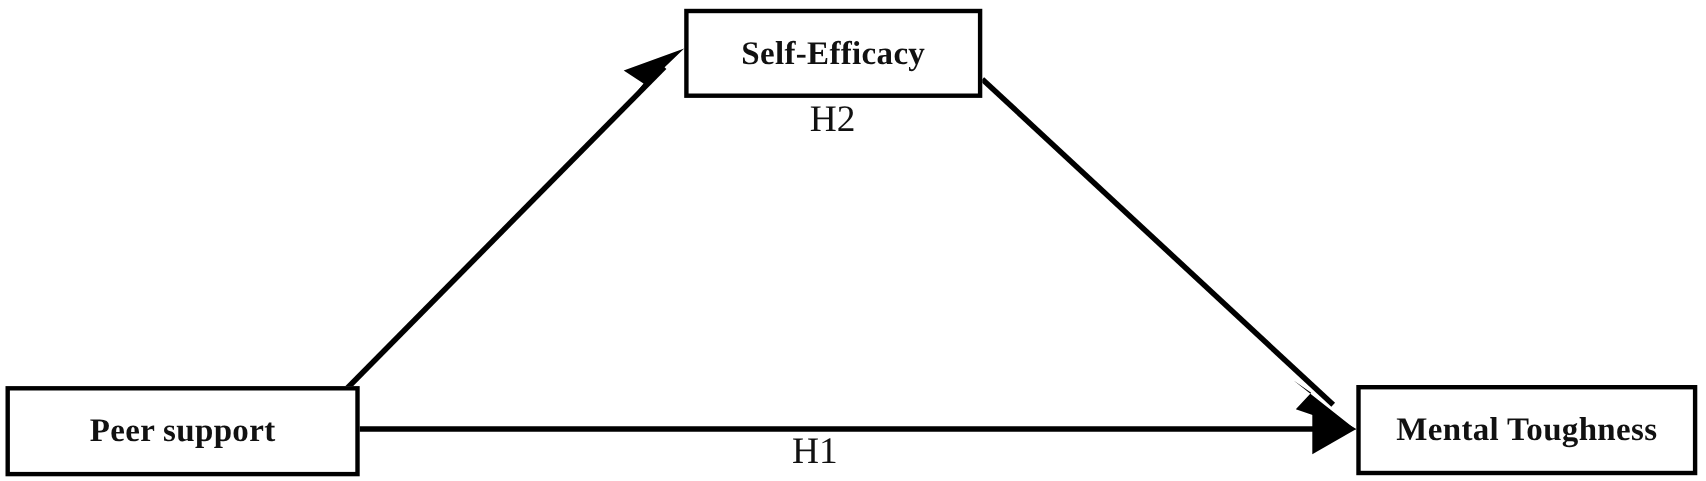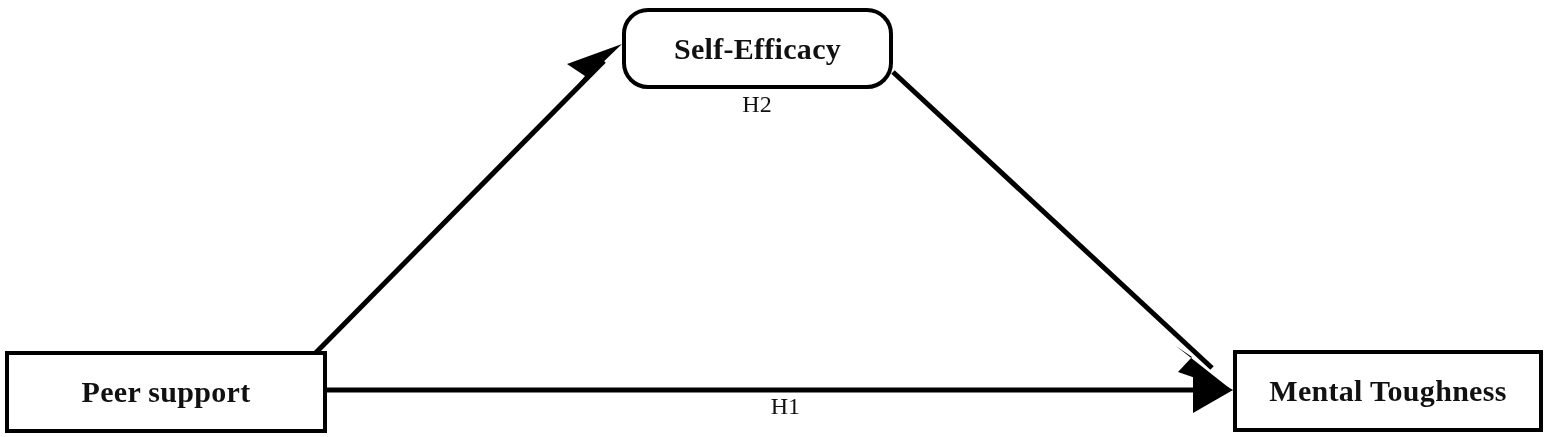--- a/index.html
+++ b/index.html
@@ -40,54 +40,53 @@
     color: #111111;
     letter-spacing: 0.3px;
     white-space: nowrap;
     line-height: 1;
   }
   #node-self-efficacy {
     left: 622px;
     top: 8px;
     width: 271px;
     height: 81px;
-    border-radius: 26px;
   }
   #node-peer-support {
     left: 5px;
     top: 351px;
     width: 322px;
     height: 82px;
   }
   #node-mental-toughness {
     left: 1233px;
     top: 350px;
     width: 310px;
     height: 82px;
   }
   .path-label {
     position: absolute;
     font-family: "Liberation Serif", "DejaVu Serif", serif;
     font-weight: normal;
-    font-size: 24px;
+    font-size: 34px;
     color: #111111;
     white-space: nowrap;
     line-height: 1;
   }
   #label-h2 {
     left: 717px;
     top: 92px;
     width: 80px;
     text-align: center;
   }
   #label-h1 {
     left: 720px;
     top: 394px;
     width: 80px;
-    text-align: right;
+    text-align: left;
   }
 </style>
 </head>
 <body>
 
 <div id="diagram-root">
 
   <svg id="diagram-svg" viewBox="0 0 1551 437" xmlns="http://www.w3.org/2000/svg">
 
     <g>

